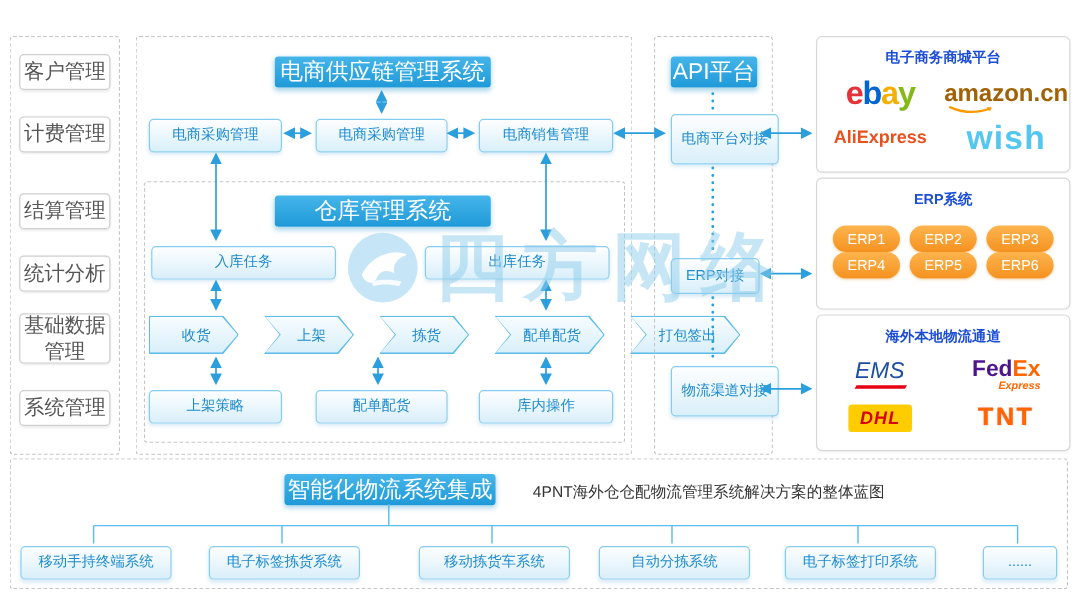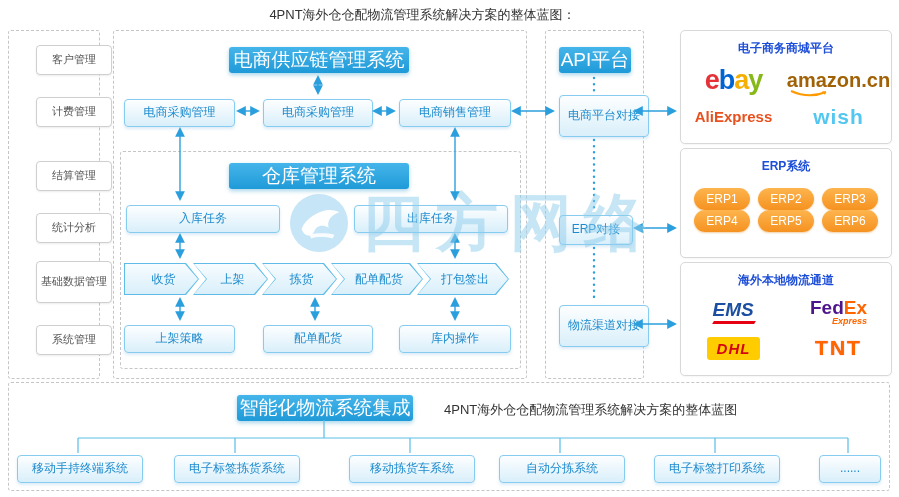--- a/index.html
+++ b/index.html
@@ -5,31 +5,31 @@
   html,body{margin:0;padding:0;background:#fff;}
   body{font-family:"Liberation Sans","DejaVu Sans",sans-serif;}
   #canvas{position:relative;width:899px;height:497px;background:#fff;overflow:hidden;}
 
   .dashed{position:absolute;border:1px dashed #c5c5c5;border-radius:3px;background:transparent;}
   .solid-panel{position:absolute;border:1px solid #d8d8d8;border-radius:5px;background:#fff;box-shadow:0 1px 2px rgba(0,0,0,.04);}
 
   .page-title{position:absolute;left:0;top:6px;width:845px;text-align:center;font-size:13px;color:#333;}
 
   .side-box{position:absolute;left:7px;width:74px;background:#fff;border:1px solid #cfcfcf;border-radius:4px;
-    box-shadow:0 1px 2px rgba(0,0,0,.08);color:#555;font-size:11px;display:flex;align-items:center;justify-content:center;
-    text-align:center;line-height:1.25;margin-left:20px;}
+    box-shadow:0 1px 2px rgba(0,0,0,.08);color:#555;font-size:17px;display:flex;align-items:center;justify-content:center;
+    text-align:center;line-height:1.25;}
 
   .blue-header{position:absolute;background:linear-gradient(180deg,#45b5ea,#1f9ad8);color:#fff;font-size:19px;
     border-radius:3px;display:flex;align-items:center;justify-content:center;box-shadow:0 2px 4px rgba(41,150,200,.4);}
 
   .lite{position:absolute;background:linear-gradient(180deg,#fdfeff,#d9effa);border:1px solid #86ccf0;border-radius:4px;
     color:#1d8bcd;font-size:12px;display:flex;align-items:center;justify-content:center;text-align:center;line-height:1.3;
     box-shadow:0 2px 3px rgba(120,180,220,.25);}
 
-  .flow-row{position:absolute;display:flex;}
+  .flow-row{position:absolute;display:flex;gap:27px;}
   .chev{position:relative;height:32px;margin-right:-6px;}
   .chev:last-child{margin-right:0;}
   .chev-outer{position:absolute;inset:0;background:#5fbce8;
     clip-path:polygon(0 0,calc(100% - 13px) 0,100% 50%,calc(100% - 13px) 100%,0 100%,13px 50%);}
   .chev-inner{position:absolute;inset:1px;background:linear-gradient(180deg,#f7fcff,#d9effa);
     clip-path:polygon(0 0,calc(100% - 13px) 0,100% 50%,calc(100% - 13px) 100%,0 100%,13px 50%);}
   .chev.first .chev-outer,.chev.first .chev-inner{
     clip-path:polygon(0 0,calc(100% - 13px) 0,100% 50%,calc(100% - 13px) 100%,0 100%);}
   .chev-label{position:absolute;inset:0;display:flex;align-items:center;justify-content:center;
     color:#1d8bcd;font-size:12px;padding-left:4px;}
@@ -38,27 +38,27 @@
   .logo-grid{display:grid;grid-template-columns:1fr 1fr;align-items:center;justify-items:center;height:72px;margin-top:4px;}
 
   .ebay{font-weight:700;font-size:27px;letter-spacing:-1px;}
   .ebay span:nth-child(1){color:#e53238;}
   .ebay span:nth-child(2){color:#0064d2;}
   .ebay span:nth-child(3){color:#f5af02;}
   .ebay span:nth-child(4){color:#86b817;}
   .amazon{font-weight:700;font-size:20px;color:#a16207;position:relative;}
   .amazon .smile{position:absolute;left:2px;bottom:-6px;}
   .aliex{font-weight:700;font-size:15px;color:#e8501d;}
-  .wish{font-weight:800;font-size:21px;color:#54c7f0;letter-spacing:1px;}
+  .wish{font-weight:800;font-size:28px;color:#54c7f0;letter-spacing:1px;}
 
   .erp-grid{display:grid;grid-template-columns:repeat(3,56px);justify-content:space-between;padding:0 13px;margin-top:13px;}
   .erp-badge{height:22px;border-radius:11px;background:linear-gradient(180deg,#fdb44e,#f59220);color:#fff;font-size:12px;
     display:flex;align-items:center;justify-content:center;box-shadow:0 1px 2px rgba(220,140,30,.4);}
 
-  .ems{font-weight:700;font-style:italic;font-size:19px;color:#1c4fa0;line-height:1;}
+  .ems{font-weight:400;font-style:italic;font-size:19px;color:#1c4fa0;line-height:1;}
   .ems .swoosh{display:block;width:42px;height:3px;background:#e60012;transform:skewX(-30deg);margin-top:2px;}
   .fedex{font-weight:800;font-size:19px;line-height:1;}
   .fedex .fed{color:#4d148c;}
   .fedex .ex{color:#ff6600;}
   .fedex .sub{display:block;text-align:right;font-size:9px;font-style:italic;color:#ff6600;font-weight:700;}
   .dhl{background:#ffcc00;border-radius:3px;padding:3px 10px;color:#d40511;font-weight:800;font-style:italic;
     font-size:15px;letter-spacing:1px;}
   .tnt{color:#ff6600;font-weight:800;font-size:21px;letter-spacing:2px;text-shadow:0 0 1px #e8442e;}
 
   .bottom-caption{position:absolute;font-size:13px;color:#333;}
@@ -66,21 +66,20 @@
   .overlay{position:absolute;left:0;top:0;pointer-events:none;}
   .watermark{position:absolute;left:288px;top:192px;display:flex;align-items:center;gap:12px;opacity:.5;
     pointer-events:none;z-index:40;}
   .watermark .wm-text{font-size:62px;font-weight:700;color:#8fcdec;letter-spacing:12px;line-height:1;}
 </style>
 </head>
 <body>
 
 <div id="canvas">
 
-  <div class="page-title">4PNT海外仓仓配物流管理系统解决方案的整体蓝图：</div>
 
   <div class="dashed" style="left:8px;top:30px;width:90px;height:347px;">
     <div class="side-box" style="top:14px;height:28px;">客户管理</div>
     <div class="side-box" style="top:66px;height:28px;">计费管理</div>
     <div class="side-box" style="top:130px;height:28px;">结算管理</div>
     <div class="side-box" style="top:182px;height:28px;">统计分析</div>
     <div class="side-box" style="top:230px;height:40px;">基础数据管理</div>
     <div class="side-box" style="top:294px;height:28px;">系统管理</div>
   </div>
 

